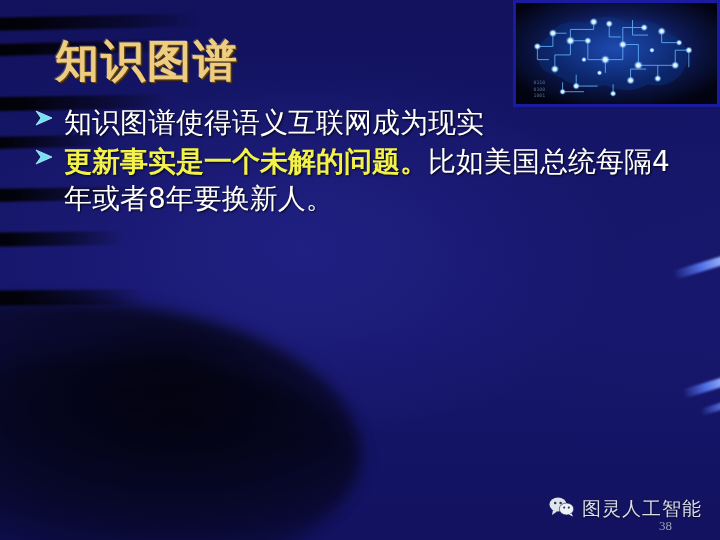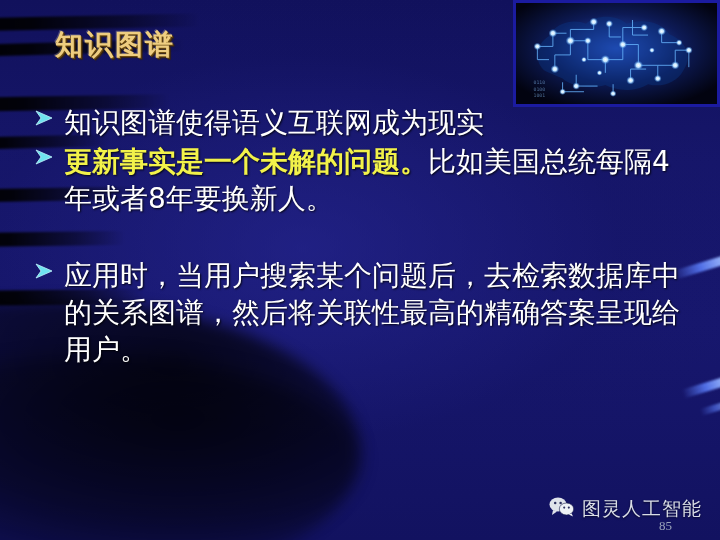--- a/index.html
+++ b/index.html
@@ -70,22 +70,22 @@
     filter: blur(0.8px);
   }
   .st1 { top: 262px; width: 62px; transform: rotate(-17deg); }
   .st2 { top: 382px; width: 52px; transform: rotate(-17deg); }
   .st3 { top: 404px; width: 34px; transform: rotate(-17deg); height: 7px; opacity: .7; }
 
   
   .title {
     position: absolute;
     left: 55px;
-    top: 26px;
-    font-size: 28px;
+    top: 32px;
+    font-size: 44px;
     font-weight: bold;
     letter-spacing: 2px;
     color: #eecd80;
     text-shadow:
        1px 1px 0 #6b4a10,
        2px 2px 1px rgba(60,38,4,0.85),
       -1px -1px 0 rgba(255,240,200,0.25);
     white-space: nowrap;
   }
 
@@ -272,42 +272,34 @@
         <svg width="20" height="16" viewBox="0 0 20 16">
           <path d="M2,1 L18,8 L2,15 L7,8 Z" fill="#6fe3f0" stroke="#bff3fb" stroke-width="0.8"></path>
         </svg>
       </span>
       <span class="txt"><span class="hl">更新事实是一个未解的问题。</span><span>比如美国总统每隔4年或者8年要换新人。</span></span>
     </div>
 
 
     <div class="gap"></div>
 
-    <div class="bullet">
-      <span class="arrow">
-        <svg width="20" height="16" viewBox="0 0 20 16">
-          <path d="M2,1 L18,8 L2,15 L7,8 Z" fill="#6fe3f0" stroke="#bff3fb" stroke-width="0.8"></path>
-        </svg>
-      </span>
-      <span class="txt"><span>应用时，当用户搜索某个问题后，去检索数据库中的关系图谱，然后将关联性最高的精确答案呈现给用户。</span></span>
-    </div>
 
   </div>
 
   <div class="watermark">
     <span>
       <svg width="26" height="20" viewBox="0 0 26 20">
         <ellipse cx="9" cy="7.5" rx="8.5" ry="7" fill="#dfe3ea"></ellipse>
         <path d="M4,13 L3,18 L8,14.6 Z" fill="#dfe3ea"></path>
         <circle cx="6.2" cy="6" r="1.25" fill="#2b2f5e"></circle>
         <circle cx="11.6" cy="6" r="1.25" fill="#2b2f5e"></circle>
         <ellipse cx="17.5" cy="12" rx="7.2" ry="6" fill="#eef1f6" stroke="#1a1e4a" stroke-width="0.6"></ellipse>
         <path d="M22.6,16.4 L24,19.6 L19.8,17.6 Z" fill="#eef1f6"></path>
         <circle cx="15.2" cy="10.6" r="1.05" fill="#2b2f5e"></circle>
         <circle cx="19.8" cy="10.6" r="1.05" fill="#2b2f5e"></circle>
       </svg>
     </span>
     <span class="wm-text">图灵人工智能</span>
   </div>
 
-  <div class="pagenum">85</div>
+  <div class="pagenum">38</div>
 
 </div>
 
 </body></html>

